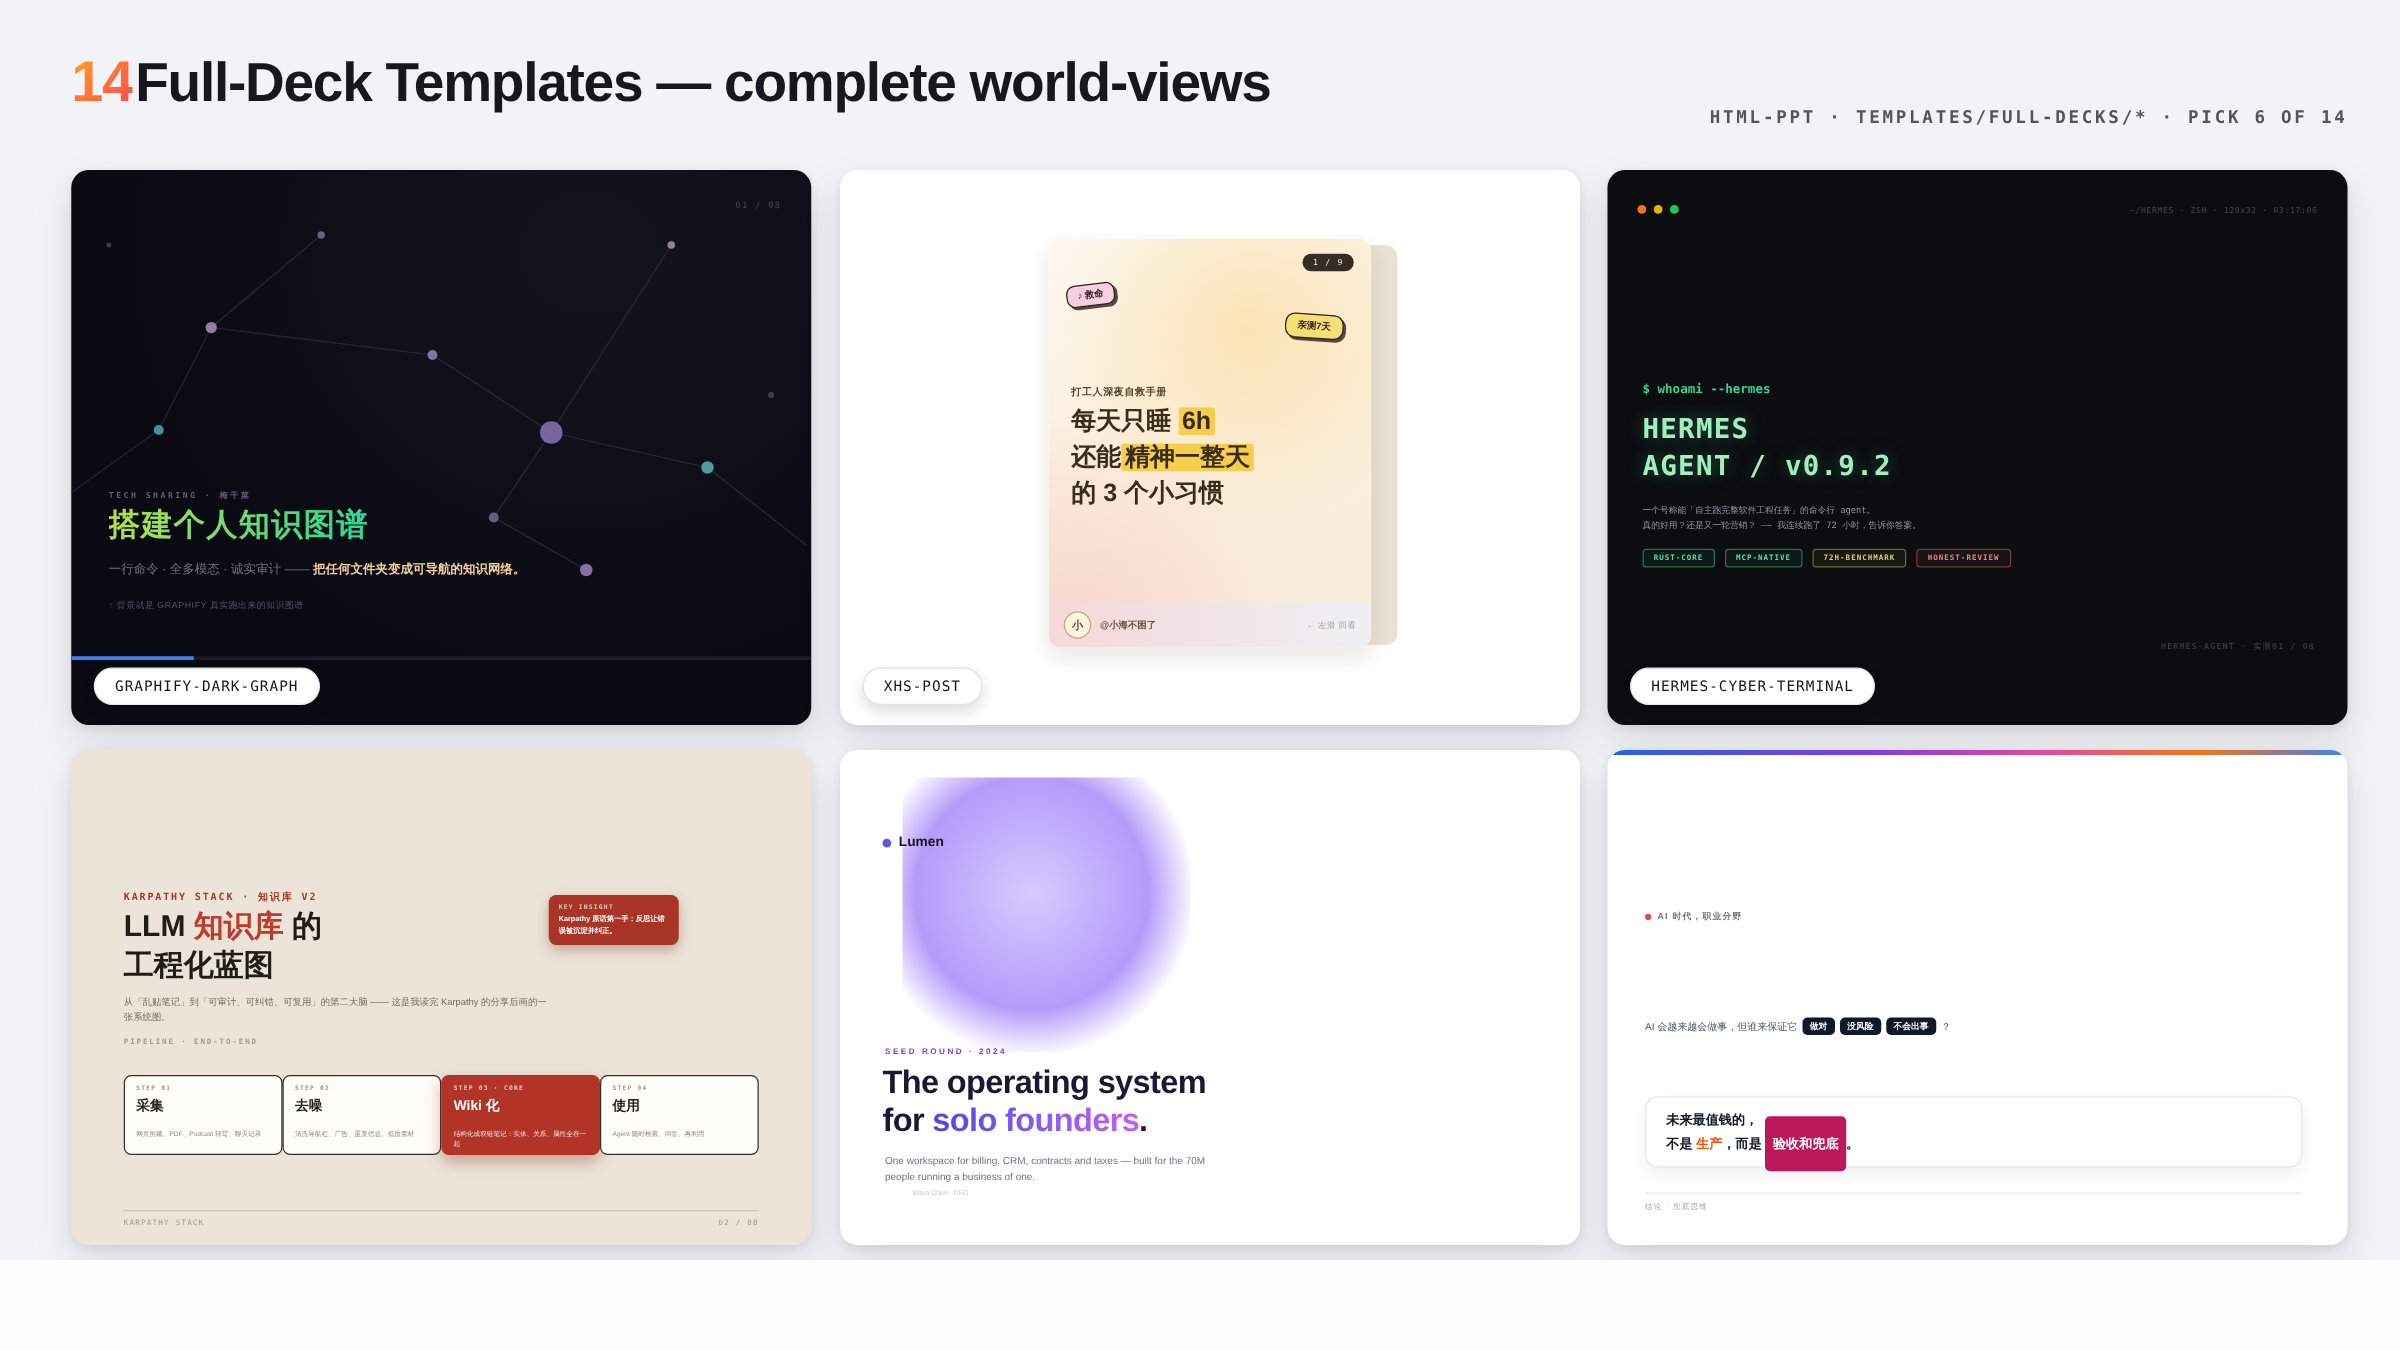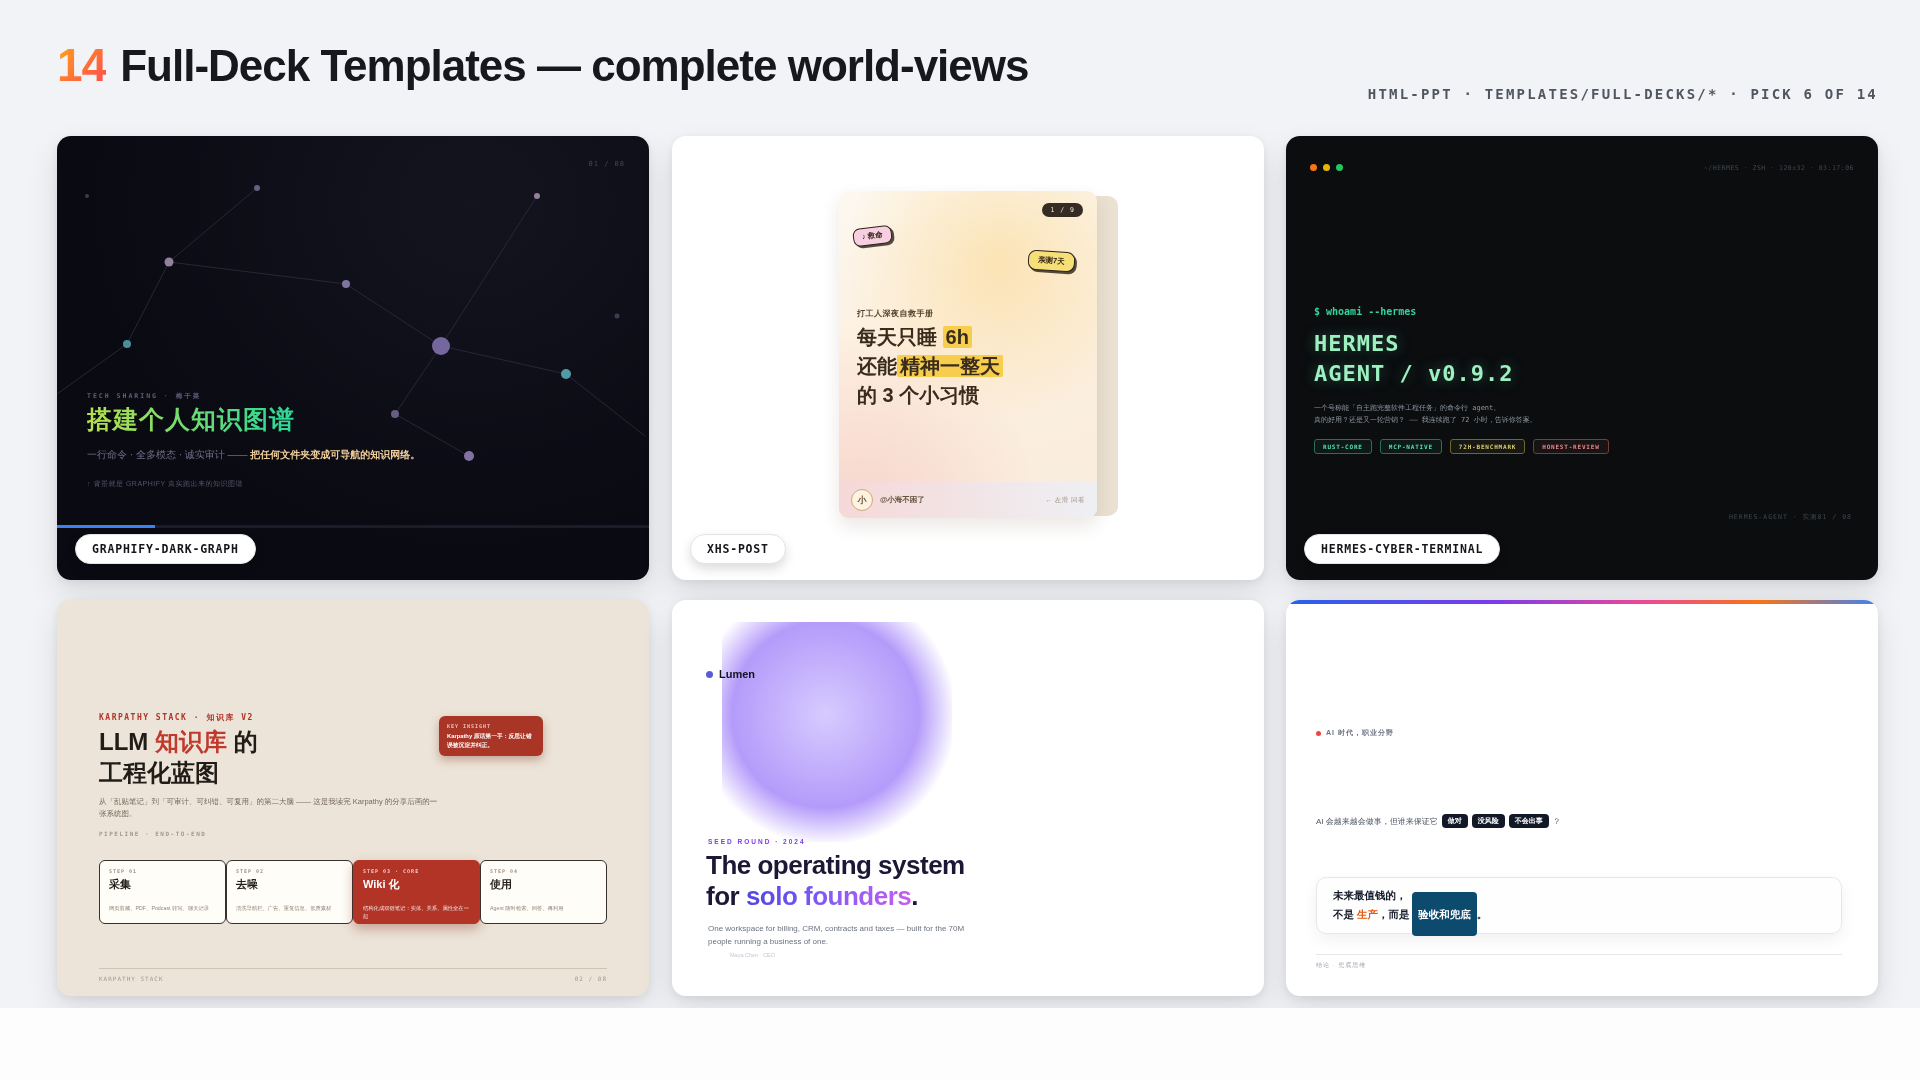--- a/index.html
+++ b/index.html
@@ -1,37 +1,37 @@
 <!DOCTYPE html>
 <html><head>
 <meta charset="utf-8">
 <style>
   html,body{margin:0;padding:0;background:#fff;}
   .stage{position:relative;width:1920px;height:1080px;background:#f2f3f6;overflow:hidden;
          font-family:"Liberation Sans",sans-serif;-webkit-font-smoothing:antialiased;}
   .mono{font-family:"DejaVu Sans Mono","Liberation Mono",monospace;}
 
   
-  .hdr{position:absolute;left:57px;top:38px;display:flex;align-items:baseline;gap:14px;}
+  .hdr{position:absolute;left:57px;top:38px;display:flex;align-items:baseline;gap:2px;}
   .hdr-count{font-size:46px;font-weight:800;letter-spacing:-1px;
     background:linear-gradient(135deg,#ff9f1c 10%,#ff4d4d 90%);
     -webkit-background-clip:text;background-clip:text;color:transparent;}
   .hdr-title{font-size:44px;font-weight:800;color:#17181d;letter-spacing:-1px;}
   .hdr-meta{position:absolute;right:42px;top:86px;font-size:14px;font-weight:700;
     color:#50565f;letter-spacing:2.2px;}
 
   
   .card{position:absolute;width:592px;border-radius:14px;overflow:hidden;
     box-shadow:0 14px 32px rgba(15,18,25,.10),0 3px 8px rgba(15,18,25,.07);background:#fff;}
   .row1{top:136px;height:444px;}
   .row2{top:600px;height:396px;}
   .col1{left:57px}.col2{left:672px}.col3{left:1286px}
   .badge{position:absolute;left:18px;bottom:16px;background:#fff;border:1px solid #e3e3e9;
     border-radius:999px;padding:7px 16px;font-family:"DejaVu Sans Mono","Liberation Mono",monospace;
-    font-size:11.5px;font-weight:700;letter-spacing:.8px;color:#15161a;
+    font-size:11.5px;font-weight:400;letter-spacing:.8px;color:#15161a;
     box-shadow:0 5px 12px rgba(0,0,0,.14);z-index:5;}
 
   
   .card-graphify{background:radial-gradient(ellipse at 70% 15%,#14141f 0%,#0a0a13 65%);}
   .graph-svg{position:absolute;inset:0;}
   .c1-block{position:absolute;left:30px;top:256px;}
   .c1-kicker{font-size:6.5px;font-weight:700;letter-spacing:2px;color:#5f5f76;}
   .c1-page{position:absolute;right:24px;top:24px;font-size:7px;color:#46465e;letter-spacing:1px;}
   .c1-t1{margin-top:9px;font-size:25px;font-weight:800;letter-spacing:.5px;
     background:linear-gradient(90deg,#ff7a18,#ffb800 60%,#ffd84a);
@@ -140,21 +140,21 @@
   .ts-title{position:absolute;left:30px;top:142px;font-size:23px;line-height:31px;font-weight:800;color:#0f172a;}
   .ts-a1{background:linear-gradient(90deg,#06b6d4,#8b5cf6);-webkit-background-clip:text;background-clip:text;color:transparent;}
   .ts-a2{background:linear-gradient(90deg,#f59e0b,#ec4899);-webkit-background-clip:text;background-clip:text;color:transparent;}
   .ts-sub{position:absolute;left:30px;top:214px;font-size:8px;color:#4b5563;display:flex;align-items:center;gap:4px;}
   .chip{background:#111827;color:#fff;border-radius:4px;padding:2px 6px;font-size:7px;font-weight:700;}
   .ts-quote{position:absolute;left:30px;right:36px;top:238px;background:#fefefe;border:1px solid #e5e7eb;
     border-radius:10px;padding:11px 16px;box-shadow:0 6px 16px rgba(15,23,42,.06);margin-top:39px;}
   .ts-q1{font-size:10.5px;font-weight:800;color:#111827;}
   .ts-q2{margin-top:5px;font-size:10.5px;font-weight:800;color:#111827;}
   .ts-q2 .prod{color:#ea580c;}
-  .ts-q2 .qchip{background:#0c4a6e;color:#fff;border-radius:4px;padding:16px 6px;}
+  .ts-q2 .qchip{background:#be185d;color:#fff;border-radius:4px;padding:16px 6px;}
   .ts-footer{position:absolute;left:30px;right:36px;bottom:26px;border-top:1px solid #e5e7eb;padding-top:6px;
     font-size:6px;color:#9ca3af;letter-spacing:1px;}
 
   .bottom-strip{position:absolute;left:0;top:1008px;width:1920px;height:72px;background:#fdfdfe;}
 </style>
 </head>
 <body>
 
 <div class="stage">
 

